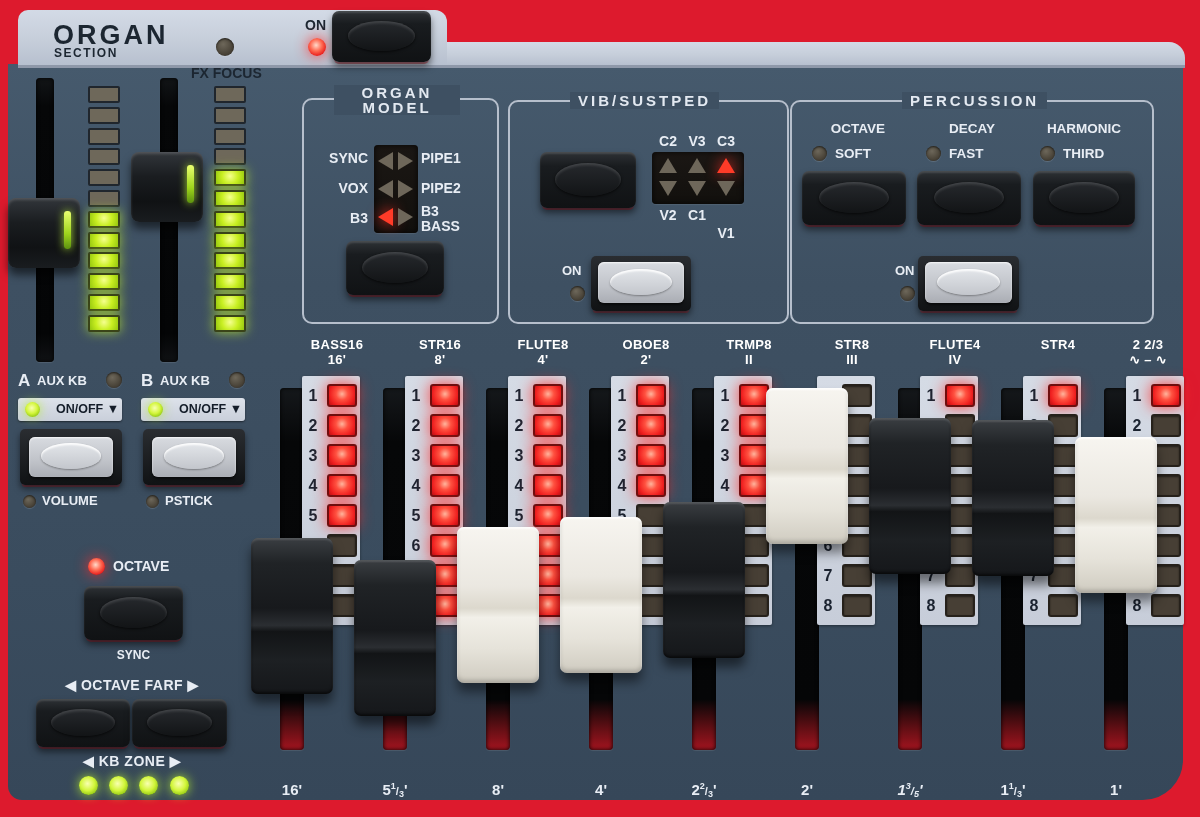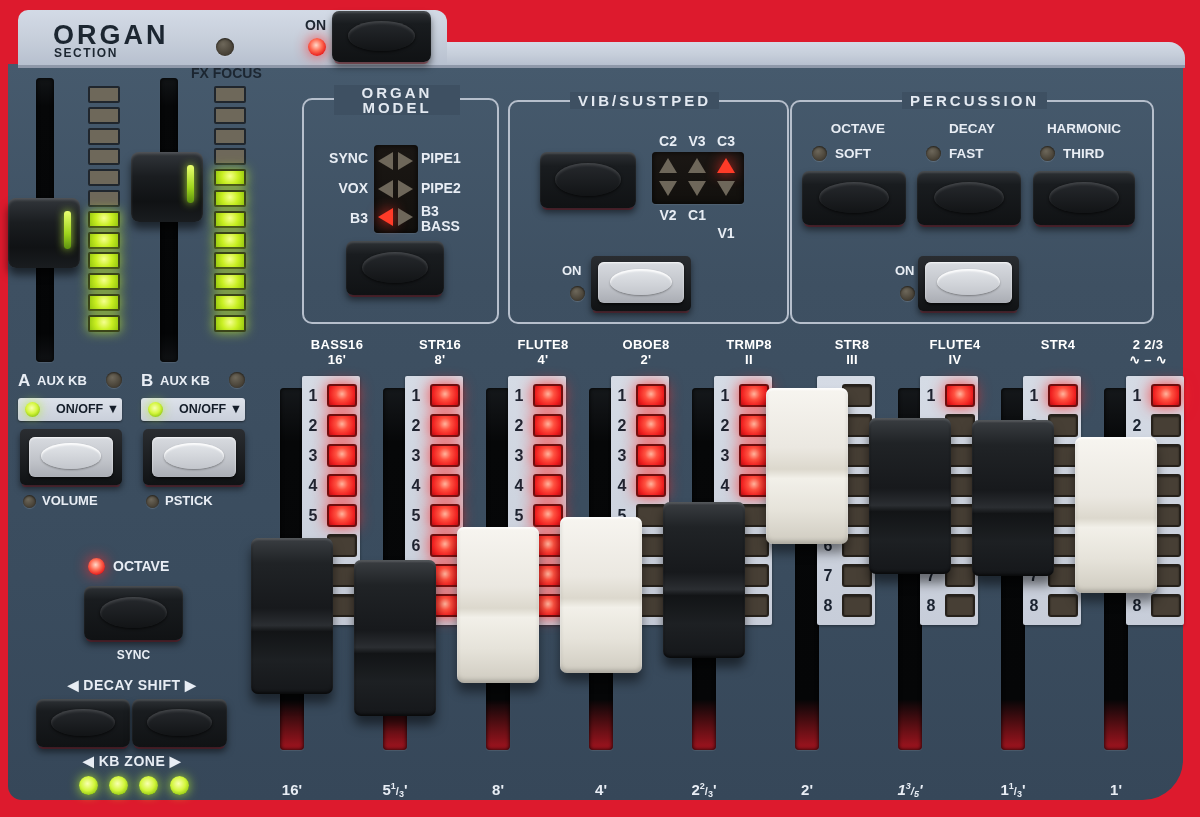--- a/index.html
+++ b/index.html
@@ -243,21 +243,21 @@
   <div class="abs btn-gray" style="left:9px;top:8px;width:84px;height:40px;"></div>
 </div>
 <div class="abs led" style="left:146px;top:495px;width:13px;height:13px;"></div>
 <div class="abs t-light" style="left:165px;top:493px;font-size:13px;">PSTICK</div>
 
 <div class="abs led red" style="left:88px;top:558px;width:17px;height:17px;"></div>
 <div class="abs t-light" style="left:113px;top:558px;font-size:14px;">OCTAVE</div>
 <div class="abs btn-black" style="left:84px;top:586px;width:99px;height:54px;"></div>
 <div class="abs t-light center" style="left:84px;top:648px;width:99px;font-size:12px;">SYNC</div>
 
-<div class="abs t-light center" style="left:32px;top:677px;width:200px;font-size:14px;letter-spacing:.5px;">◀ DECAY SHIFT ▶</div>
+<div class="abs t-light center" style="left:32px;top:677px;width:200px;font-size:14px;letter-spacing:.5px;">◀ OCTAVE FARF ▶</div>
 <div class="abs btn-black" style="left:36px;top:699px;width:94px;height:48px;"></div>
 <div class="abs btn-black" style="left:132px;top:699px;width:95px;height:48px;"></div>
 <div class="abs t-light center" style="left:32px;top:753px;width:200px;font-size:14px;letter-spacing:.5px;">◀ KB ZONE ▶</div>
 <div id="kb-zone-leds">
     <div class="led green" style="position: absolute; left: 79px; top: 776px; width: 19px; height: 19px;"></div>
     <div class="led green" style="position: absolute; left: 109.2px; top: 776px; width: 19px; height: 19px;"></div>
     <div class="led green" style="position: absolute; left: 139.4px; top: 776px; width: 19px; height: 19px;"></div>
     <div class="led green" style="position: absolute; left: 169.6px; top: 776px; width: 19px; height: 19px;"></div>
   </div>
 

